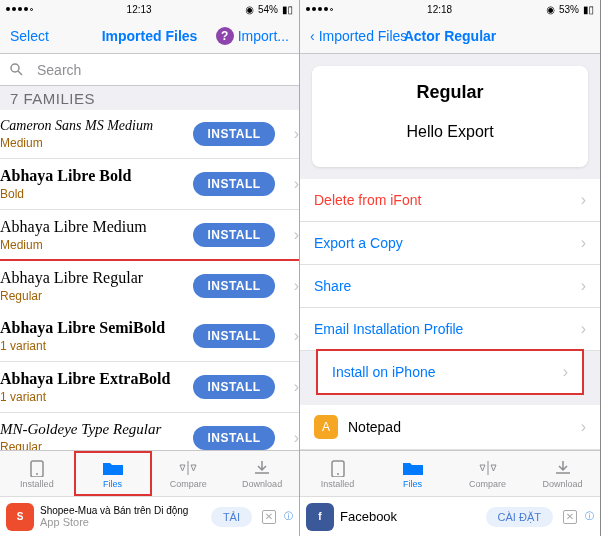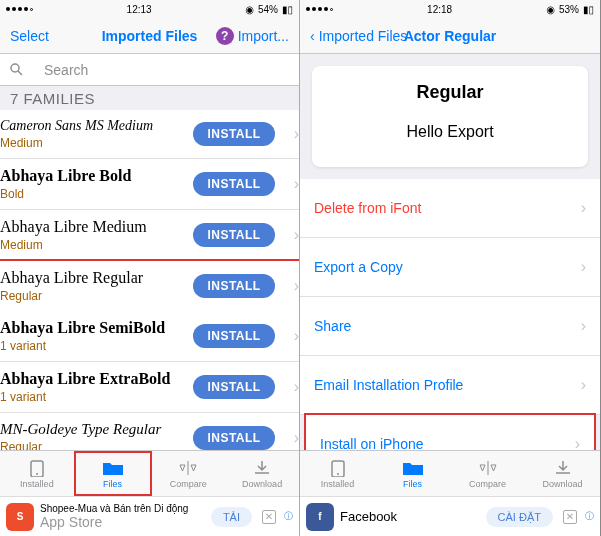--- a/index.html
+++ b/index.html
@@ -9,21 +9,21 @@
 .phone.left{border-right:1px solid #aaa}
 .status-bar{height:18px;background:#f8f8f8;display:flex;align-items:center;justify-content:space-between;padding:0 6px;font-size:10px;color:#000}
 .status-left{display:flex;gap:2px;align-items:center}
 .status-right{display:flex;gap:4px;align-items:center}
 .dot{width:4px;height:4px;border-radius:50%;background:#000;display:inline-block}
 .dot.empty{background:transparent;border:1px solid #000;width:3px;height:3px}
 .nav-bar{height:36px;background:#f8f8f8;border-bottom:1px solid #c8c7cc;display:flex;align-items:center;justify-content:space-between;padding:0 10px;font-size:14px}
 .nav-left,.nav-right{color:#007aff;display:flex;align-items:center;gap:4px}
 .nav-center{color:#007aff;font-weight:600;position:absolute;left:50%;transform:translateX(-50%)}
 .help-icon{width:18px;height:18px;border-radius:50%;background:#8e44ad;color:#fff;display:inline-flex;align-items:center;justify-content:center;font-weight:bold;font-size:12px}
-.search-bar{height:32px;background:#fff;border-bottom:1px solid #c8c7cc;display:flex;align-items:center;padding:0 10px;color:#8e8e93;font-size:14px;gap:21px}
+.search-bar{height:32px;background:#fff;border-bottom:1px solid #c8c7cc;display:flex;align-items:center;padding:0 10px;color:#8e8e93;font-size:14px;gap:14px}
 .section-header{height:24px;padding:0 10px;color:#6d6d72;font-size:15px;display:flex;align-items:center;letter-spacing:0.5px}
 .font-row{background:#fff;border-bottom:1px solid #e0e0e0;padding:8px 0;display:flex;align-items:center;justify-content:space-between;min-height:48px}
 .font-info{flex:1}
 .font-name{font-size:16px;color:#000;margin-bottom:2px}
 .font-variant{font-size:12px;color:#a16207}
 .font-right{display:flex;align-items:center;gap:19px}
 .install-btn{background:#4a7dd6;color:#fff;border-radius:14px;padding:5px 14px;font-size:12px;font-weight:600;letter-spacing:0.5px}
 .chevron{color:#c7c7cc;font-size:16px}
 .highlight-l{border:2px solid #d33;margin:-2px}
 .tab-bar{position:absolute;bottom:40px;left:0;right:0;height:46px;background:#f8f8f8;border-top:1px solid #c8c7cc;display:flex}
@@ -32,26 +32,26 @@
 .tab-icon{width:22px;height:18px;display:flex;align-items:center;justify-content:center}
 .tab-highlight{border:2px solid #d33}
 .ad-bar{position:absolute;bottom:0;left:0;right:0;height:40px;background:#fff;border-top:1px solid #ddd;display:flex;align-items:center;padding:0 6px;gap:6px;font-size:10px}
 .ad-icon{width:28px;height:28px;border-radius:6px;display:flex;align-items:center;justify-content:center;font-weight:bold;color:#fff}
 .ad-shopee{background:#ee4d2d}
 .ad-fb{background:#3b5998}
 .ad-btn{background:#e8f0fb;color:#4a7dd6;border-radius:12px;padding:4px 12px;font-size:11px;margin-left:auto}
 .preview-card{margin:12px;background:#fff;border-radius:8px;padding:16px;text-align:center;box-shadow:0 1px 3px rgba(0,0,0,0.1)}
 .preview-title{font-size:18px;font-weight:600;margin-bottom:20px}
 .preview-text{font-size:16px;margin-bottom:10px}
-.action-row{background:#fff;border-bottom:1px solid #e0e0e0;padding:20px 14px;display:flex;align-items:center;justify-content:space-between;font-size:14px;color:#007aff}
+.action-row{background:#fff;border-bottom:1px solid #e0e0e0;padding:12px 14px;display:flex;align-items:center;justify-content:space-between;font-size:14px;color:#007aff}
 .action-row.danger{color:#ff3b30}
 .action-group{margin-top:12px}
 .detail-row{background:#fff;border-bottom:1px solid #e0e0e0;padding:10px 14px;display:flex;align-items:center;gap:10px;font-size:14px;color:#000}
 .app-icon{width:24px;height:24px;border-radius:5px;display:flex;align-items:center;justify-content:center;color:#fff;font-size:12px}
-.highlight-r{border:2px solid #d33;margin:-2px 4px}
+.highlight-r{border:2px solid #d33;margin:-2px 16px}
 .ad-close{width:14px;height:14px;border:1px solid #aaa;border-radius:2px;color:#aaa;font-size:10px;display:flex;align-items:center;justify-content:center;margin-left:4px}
 svg{display:block}
 </style>
 </head>
 <body>
 
 <div class="container">
 
 <div class="phone left">
   <div class="status-bar">
@@ -192,21 +192,21 @@
             </svg>
           </div>
           <span>Download</span>
         </div>
       </div>
 
   <div class="ad-bar">
     <div class="ad-icon ad-shopee">S</div>
     <div style="flex:1">
       <div style="font-size:10px">Shopee-Mua và Bán trên Di động</div>
-      <div style="font-size:14px;color:#999">App Store</div>
+      <div style="font-size:11px;color:#999">App Store</div>
     </div>
     <span class="ad-btn">TẢI</span>
     <span class="ad-close">✕</span>
     <span style="color:#4a90e2;font-size:9px;margin-left:2px">ⓘ</span>
   </div>
 </div>
 
 <div class="phone">
   <div class="status-bar">
     <div class="status-left">

